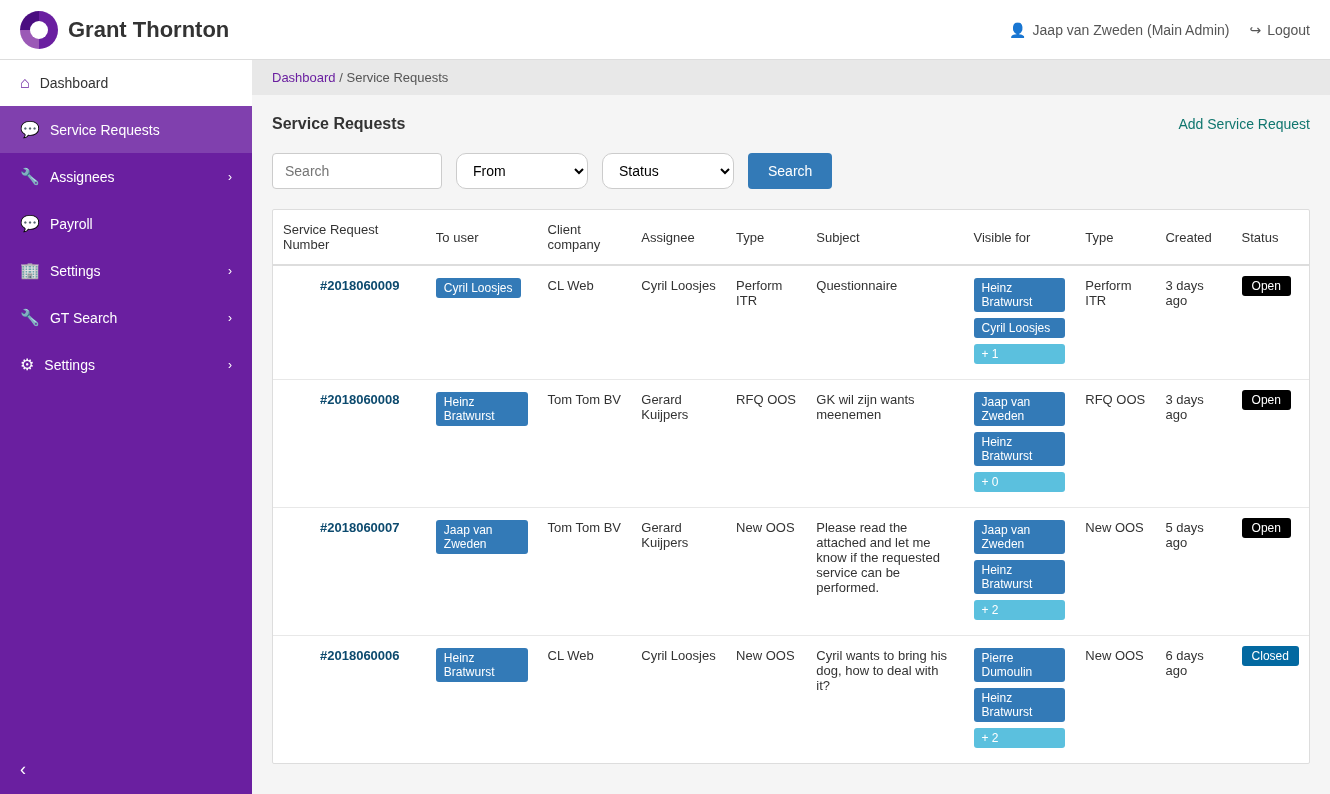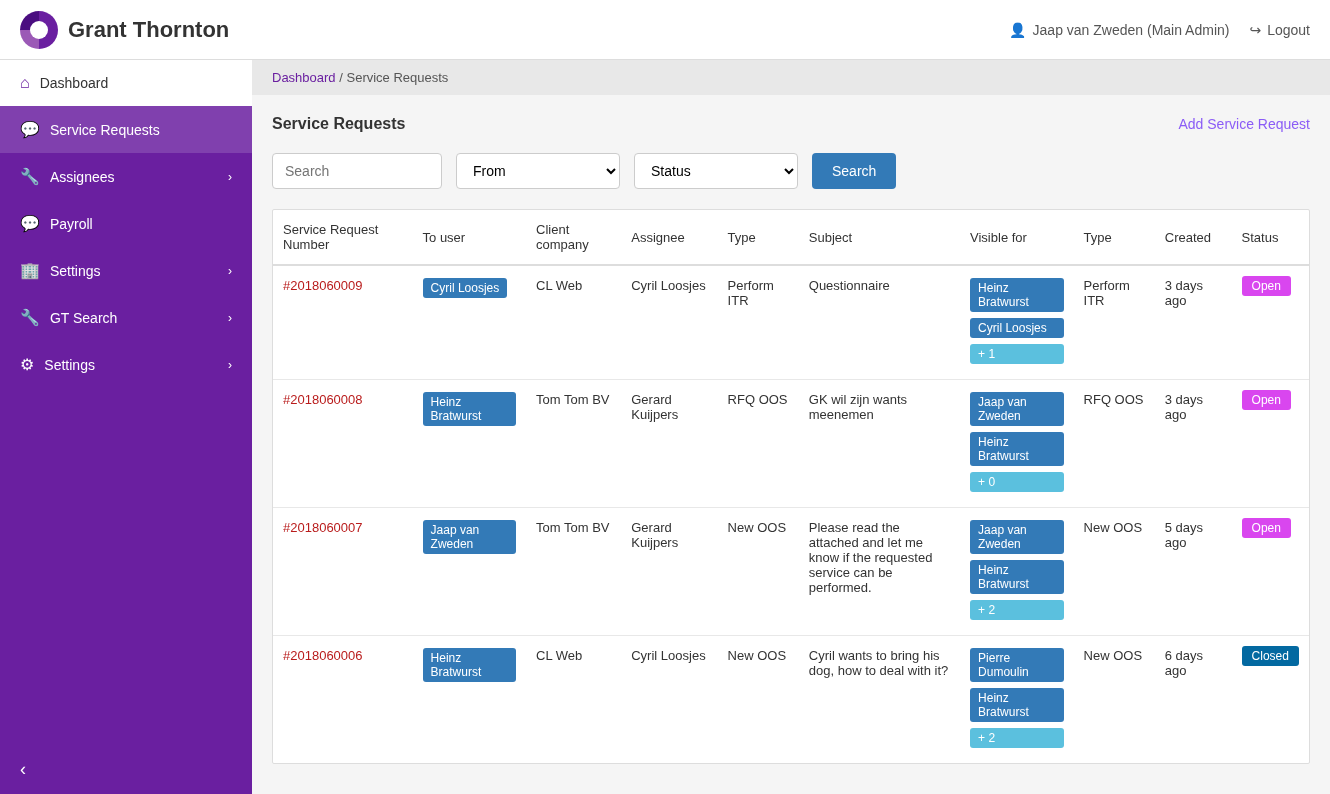--- a/index.html
+++ b/index.html
@@ -27,42 +27,42 @@
     .sidebar-arrow { margin-left: auto; font-size: 12px; }
     .sidebar-collapse { margin-top: auto; padding: 14px 20px; cursor: pointer; display: flex; align-items: center; }
 
     
     .main { flex: 1; overflow-y: auto; }
     .breadcrumb { background: #e8e8e8; padding: 10px 20px; font-size: 13px; color: #555; }
     .breadcrumb a { color: #6a1fa0; text-decoration: none; }
     .content { padding: 20px; }
     .content-header { display: flex; justify-content: space-between; align-items: center; margin-bottom: 20px; }
     .content-title { font-size: 16px; font-weight: bold; color: #333; }
-    .add-btn { background: none; border: none; color: #8b5cf6; cursor: pointer; font-size: 14px; text-decoration: none; }
+    .add-btn { background: none; border: none; color: #0f766e; cursor: pointer; font-size: 14px; text-decoration: none; }
 
     
     .filters { display: flex; gap: 14px; margin-bottom: 20px; }
     .filter-input { padding: 8px 12px; border: 1px solid #ccc; border-radius: 4px; font-size: 14px; width: 170px; }
-    .filter-select { padding: 8px 12px; border: 1px solid #ccc; border-radius: 4px; font-size: 14px; width: 164px; background: #fff; appearance: auto; }
+    .filter-select { padding: 8px 12px; border: 1px solid #ccc; border-radius: 10px; font-size: 14px; width: 132px; background: #fff; appearance: auto; }
     .search-btn { background: #337ab7; color: #fff; border: none; padding: 8px 20px; border-radius: 4px; cursor: pointer; font-size: 14px; }
 
     
     .table-wrap { background: #fff; border: 1px solid #ddd; border-radius: 2px; }
     table { width: 100%; border-collapse: collapse; }
     thead th { padding: 12px 10px; text-align: left; font-weight: normal; font-size: 13px; color: #333; border-bottom: 2px solid #ddd; }
     tbody tr { border-bottom: 1px solid #e8e8e8; }
     tbody tr:last-child { border-bottom: none; }
     tbody td { padding: 12px 10px; font-size: 13px; color: #333; vertical-align: top; }
-    .link-cell { color: #b91c1c; cursor: pointer; font-weight: 400; }
+    .link-cell { color: #0c4a6e; cursor: pointer; font-weight: 700; margin-left: 37px; }
 
     
     .tag { display: inline-block; padding: 3px 8px; border-radius: 3px; font-size: 12px; color: #fff; margin-bottom: 3px; }
     .tag-blue { background: #337ab7; }
     .tag-count { background: #5bc0de; }
-    .status-open { background: #d946ef; padding: 3px 10px; border-radius: 3px; font-size: 12px; color: #fff; }
+    .status-open { background: #000000; padding: 3px 10px; border-radius: 3px; font-size: 12px; color: #fff; }
     .status-closed { background: #0369a1; padding: 3px 10px; border-radius: 3px; font-size: 12px; color: #fff; }
 
     .tags-cell { display: flex; flex-direction: column; gap: 3px; }
   </style>
 </head>
 <body>
 
 <div class="app">
 
   <div class="header">

